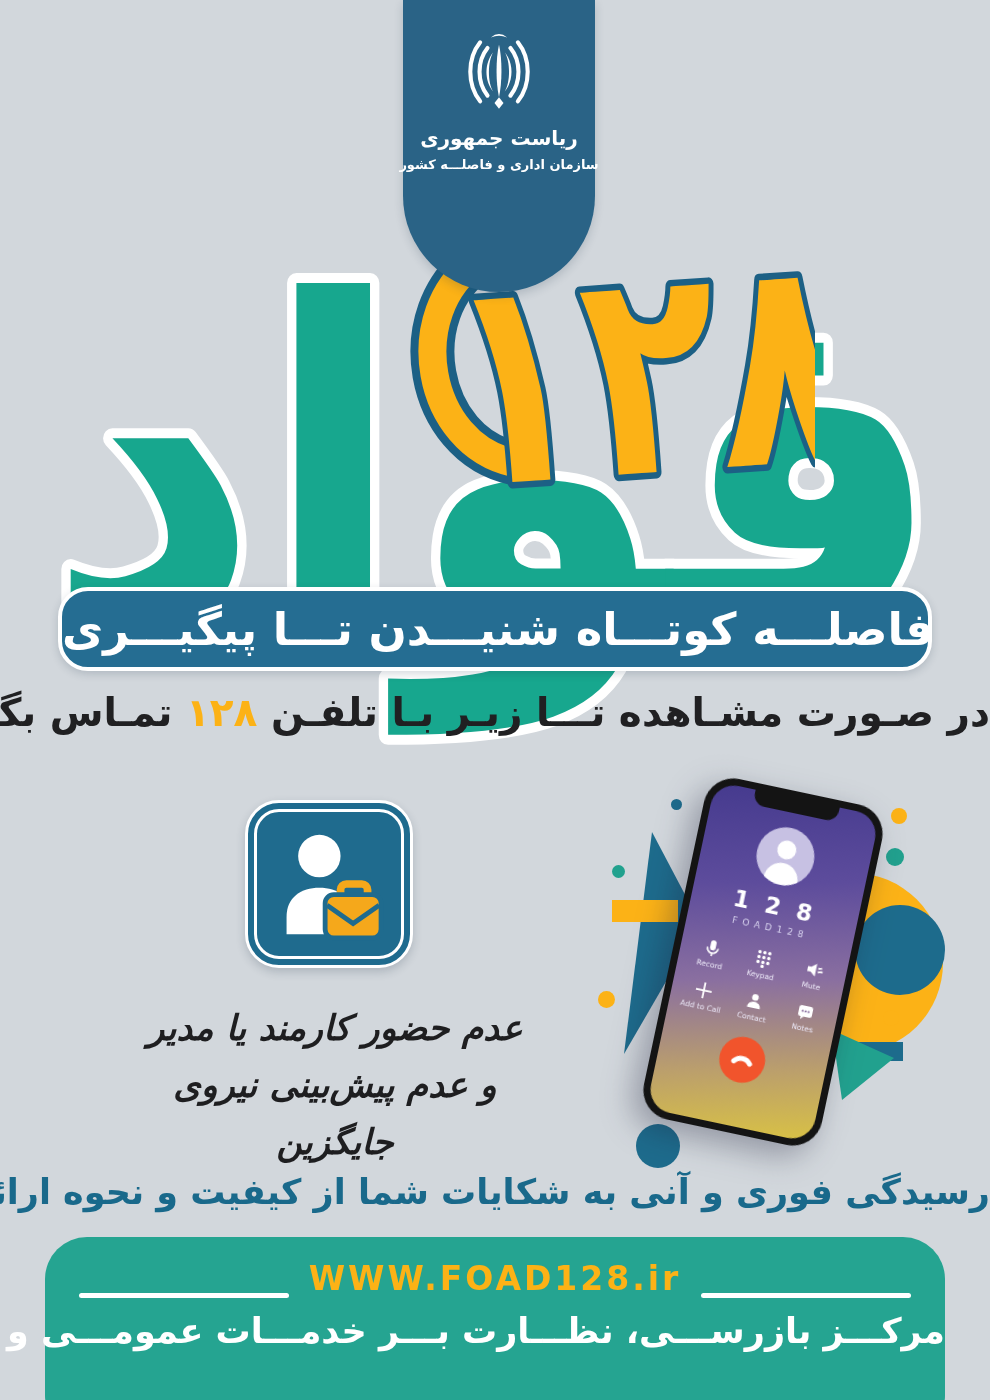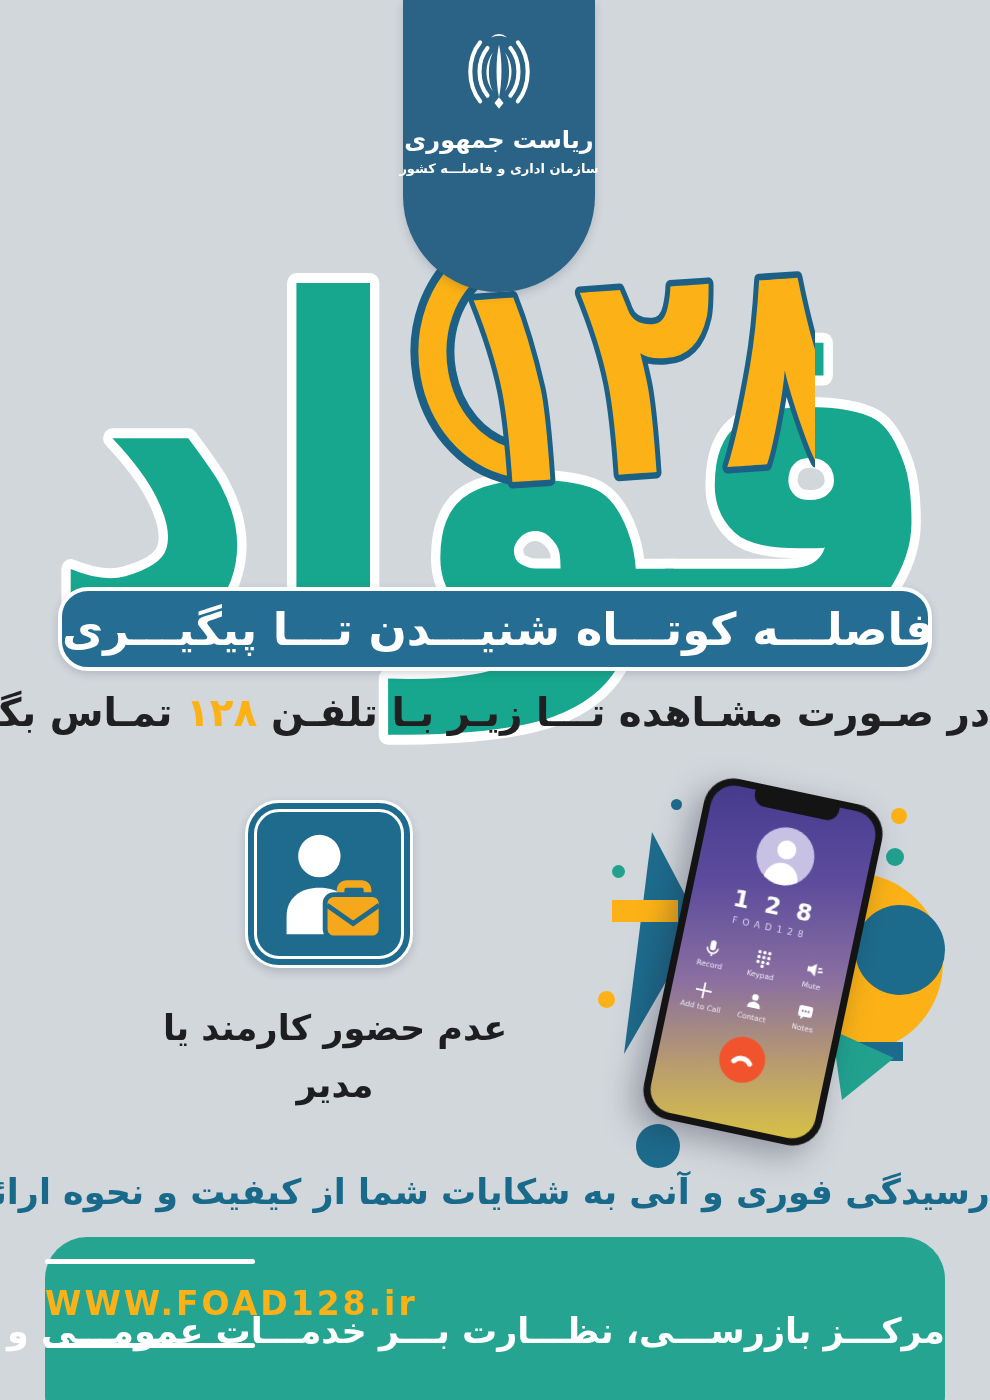--- a/index.html
+++ b/index.html
@@ -12,21 +12,21 @@
 
   
   .badge{
     left:403px;top:0;width:192px;height:292px;
     background:#2a6386;border-radius:0 0 96px 96px;
     display:flex;flex-direction:column;align-items:center;
     box-shadow:0 4px 10px rgba(30,50,70,.18);
     z-index:5;
   }
   .badge .emblem{margin-top:30px;width:66px;height:82px;}
-  .badge-line1{margin-top:14px;color:#fff;font-size:24px;font-weight:bold;direction:rtl;}
+  .badge-line1{margin-top:14px;color:#fff;font-size:20px;font-weight:bold;direction:rtl;}
   .badge-line2{margin-top:7px;color:#fff;font-size:13px;font-weight:bold;direction:rtl;white-space:nowrap;}
 
   
   .title-svg{left:20px;top:210px;width:950px;height:545px;z-index:3;}
   .title-svg text{
     font-family:"DejaVu Sans", sans-serif;font-weight:bold;
     fill:#17a78e;stroke:#ffffff;stroke-width:20px;
     paint-order:stroke;stroke-linejoin:round;text-anchor:middle;direction:rtl;
   }
   .digits-svg{left:385px;top:200px;width:430px;height:300px;z-index:4;}
@@ -61,21 +61,21 @@
     left:245px;top:800px;width:168px;height:168px;box-sizing:border-box;
     background:#1f6b8e;border:3px solid #fff;border-radius:34px;
     box-shadow:0 4px 10px rgba(30,50,70,.2);z-index:2;
   }
   .case-card::before{
     content:"";position:absolute;inset:6px;border:3px solid #fff;border-radius:25px;
   }
   .case-card svg{position:absolute;inset:0;}
   .case-text{
     left:130px;top:1000px;width:410px;text-align:center;
-    font-size:35px;font-weight:bold;color:#1e1e20;direction:rtl;line-height:57px;z-index:2;
+    font-size:35px;font-weight:bold;color:#1e1e20;direction:rtl;line-height:57px;z-index:2;font-style:italic;
   }
 
   
   .dot{border-radius:50%;z-index:1;}
   .shape{z-index:1;}
 
   
   .phone{
     left:672px;top:788px;width:182px;height:348px;
     background:#141414;border-radius:30px;padding:7px;box-sizing:border-box;
@@ -110,21 +110,21 @@
   
   .tagline{
     left:0;top:1172px;width:990px;text-align:center;
     color:#19698b;font-size:35px;font-weight:bold;direction:rtl;white-space:nowrap;z-index:5;
   }
   .footer-box{
     left:45px;top:1237px;width:900px;height:200px;
     background:#25a491;border-radius:42px;z-index:5;
   }
   .site-row{position:absolute;left:0;top:22px;width:100%;
-    display:flex;align-items:flex-start;justify-content:center;gap:20px;flex-direction:column;}
+    display:flex;align-items:flex-end;justify-content:center;gap:20px;}
   .site-row .rule{width:210px;height:5px;background:#fff;border-radius:3px;}
   .site{color:#fcb216;font-size:33px;font-weight:bold;letter-spacing:3px;white-space:nowrap;}
   .org-line{position:absolute;left:0;top:74px;width:100%;text-align:center;
     color:#fff;font-size:35px;font-weight:bold;direction:rtl;white-space:nowrap;}
 </style>
 </head>
 <body>
 
 <div class="stage">
 
@@ -175,20 +175,21 @@
     <svg viewBox="0 0 168 165">
       <circle cx="74" cy="55" r="22" fill="#ffffff"></circle>
       <path d="M40,136 v-18 c0,-20 15,-30 34,-30 s34,10 34,30 v18 Z" fill="#ffffff"></path>
       <rect x="96" y="84" width="28" height="18" rx="6" fill="none" stroke="#f5a81b" stroke-width="8"></rect>
       <rect x="80" y="95" width="58" height="45" rx="9" fill="#f5a81b" stroke="#1f6b8e" stroke-width="5"></rect>
       <path d="M82,106 L109,125 L136,106" fill="none" stroke="#1f6b8e" stroke-width="5"></path>
     </svg>
   </div>
   <div class="abs case-text">
     <div>عدم حضور کارمند یا مدیر</div>
+    <div>و عدم پیش‌بینی نیروی جایگزین</div>
   </div>
 
   <svg class="abs shape" style="left:620px;top:828px;width:85px;height:230px;" viewBox="0 0 85 230">
     <polygon points="32,4 80,95 4,226" fill="#1d6b8c"></polygon>
   </svg>
   <div class="abs shape" style="left:612px;top:900px;width:66px;height:22px;background:#fcb216;"></div>
   <div class="abs dot" style="left:671px;top:799px;width:11px;height:11px;background:#1d6b8c;"></div>
   <div class="abs dot" style="left:612px;top:865px;width:13px;height:13px;background:#21a18e;"></div>
   <div class="abs dot" style="left:598px;top:991px;width:17px;height:17px;background:#fcb216;"></div>
   <div class="abs dot" style="left:763px;top:873px;width:180px;height:180px;background:#fcb216;"></div>

